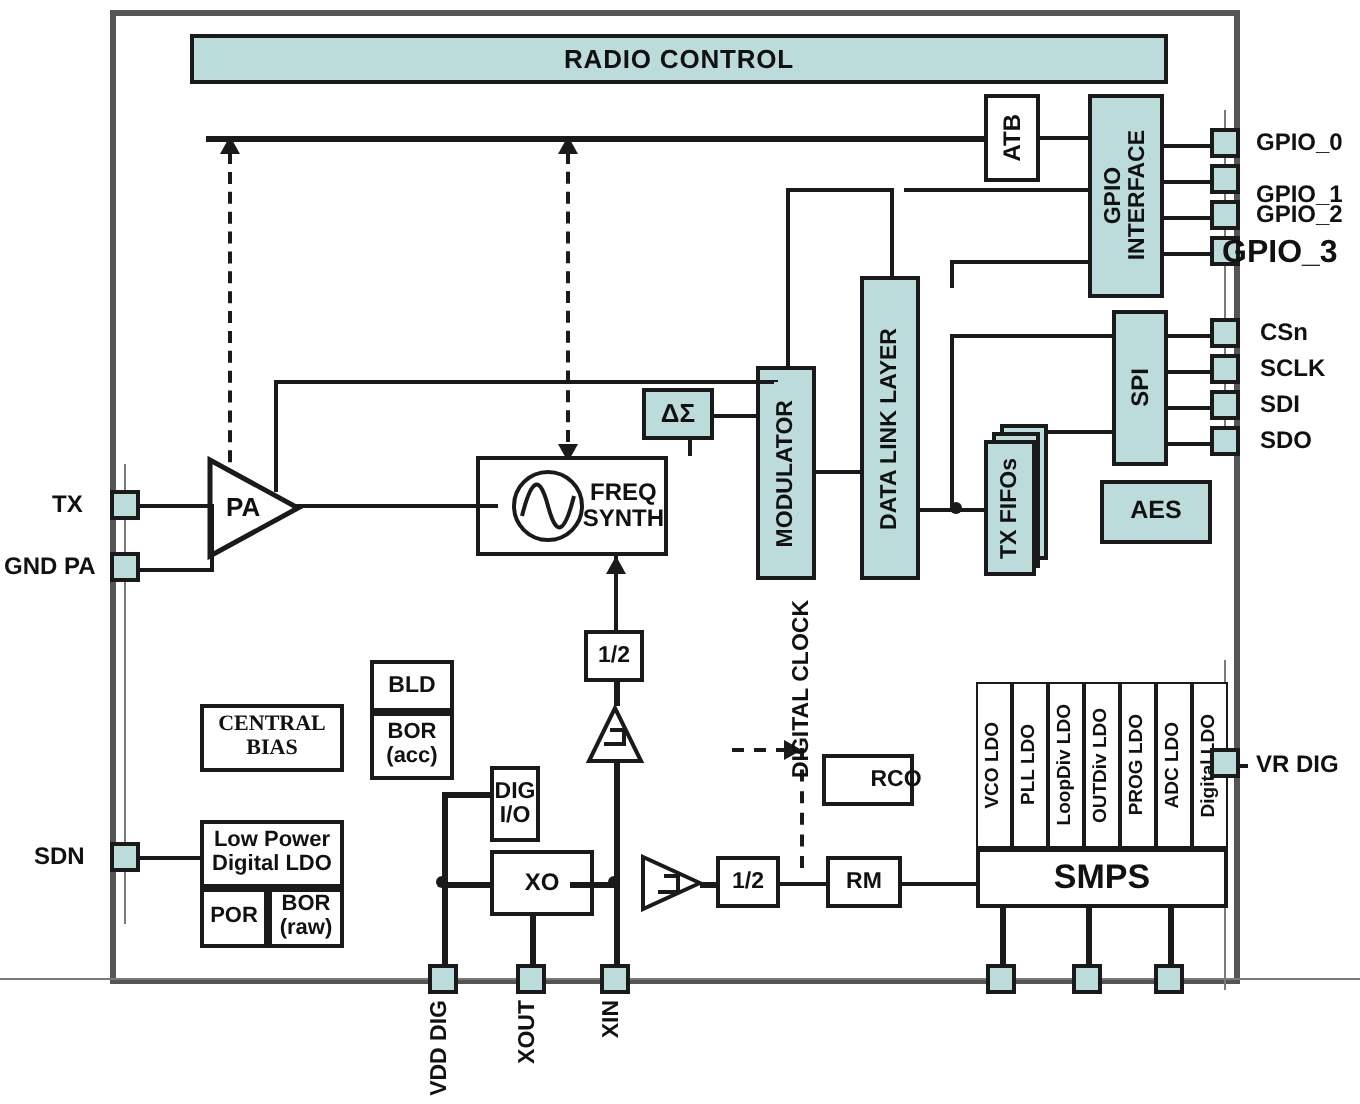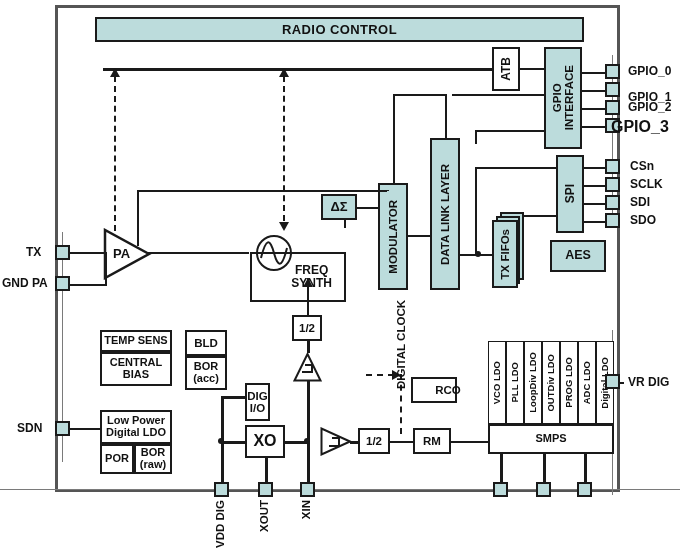--- a/index.html
+++ b/index.html
@@ -155,21 +155,21 @@
   <div class="h" style="left:460px;top:254px;width:32px;"></div>
   <div class="dot" style="left:475px;top:251px;"></div>
   <div class="v" style="left:475px;top:167px;height:87px;"></div>
 
   <div class="blk teal" style="left:321px;top:194px;width:36px;height:26px;font-size:13px;">
     <span>ΔΣ</span>
   </div>
   <div class="h" style="left:357px;top:207px;width:21px;"></div>
   <div class="v" style="left:344px;top:220px;height:8px;"></div>
 
-  <div class="blk" style="left:250px;top:228px;width:96px;height:50px;font-size:12px;justify-content:flex-end;padding-right:12px;margin-top:24px;">
+  <div class="blk" style="left:238px;top:228px;width:96px;height:50px;font-size:12px;justify-content:flex-end;padding-right:0;">
     <span style="text-align:center;">
       <span>FREQ</span><br>
       <span>SYNTH</span>
     </span>
   </div>
 
   <svg style="position:absolute;left:255px;top:234px;" width="38" height="38" viewBox="0 0 38 38">
     <circle cx="19" cy="19" r="17" fill="none" stroke="#1a1a1a" stroke-width="2"></circle>
     <path d="M6 24 C 11 4, 15 4, 19 19 C 23 34, 27 34, 32 14" fill="none" stroke="#1a1a1a" stroke-width="2"></path>
   </svg>
@@ -196,24 +196,21 @@
   <div class="pad" style="left:55px;top:276px;"></div>
   <div class="pad" style="left:55px;top:421px;"></div>
   <div class="lbl" style="left:26px;top:245px;font-size:12px;">TX</div>
   <div class="lbl" style="left:2px;top:276px;font-size:12px;">GND PA</div>
   <div class="lbl" style="left:17px;top:421px;font-size:12px;">SDN</div>
   <div class="h" style="left:70px;top:252px;width:35px;"></div>
   <div class="h" style="left:70px;top:284px;width:37px;"></div>
   <div class="v" style="left:105px;top:252px;height:32px;"></div>
   <div class="h" style="left:70px;top:428px;width:30px;"></div>
 
-  <div class="blk" style="left:100px;top:330px;width:72px;height:22px;font-size:11px;">
-    <span>TEMP SENS</span>
-  </div>
-  <div class="blk" style="left:100px;top:352px;width:72px;height:34px;font-size:11px;">
+  <div class="blk" style="left:100px;top:352px;width:72px;height:34px;font-size:11px;font-family:Liberation Serif, serif;">
     <span>
       <span>CENTRAL</span><br>
       <span>BIAS</span>
     </span>
   </div>
 
   <div class="blk" style="left:185px;top:330px;width:42px;height:26px;font-size:11.5px;">
     <span>BLD</span>
   </div>
   <div class="blk" style="left:185px;top:356px;width:42px;height:34px;font-size:11px;">
@@ -239,21 +236,21 @@
     </span>
   </div>
 
   <div class="blk" style="left:245px;top:383px;width:25px;height:38px;font-size:11.5px;">
     <span>
       <span>DIG</span><br>
       <span>I/O</span>
     </span>
   </div>
 
-  <div class="blk" style="left:245px;top:425px;width:40px;height:33px;font-size:16px;">
+  <div class="blk" style="left:245px;top:425px;width:52px;height:33px;font-size:12px;">
     <span>XO</span>
   </div>
 
   <div class="v3" style="left:221px;top:396px;height:90px;"></div>
   <div class="h3" style="left:221px;top:396px;width:24px;"></div>
   <div class="h3" style="left:221px;top:441px;width:24px;"></div>
   <div class="dot" style="left:218px;top:438px;"></div>
   <div class="v3" style="left:265px;top:458px;height:28px;"></div>
   <div class="h3" style="left:285px;top:441px;width:24px;"></div>
   <div class="v3" style="left:307px;top:370px;height:116px;"></div>
@@ -310,21 +307,21 @@
   </div>
   <div class="blk" style="left:560px;top:341px;width:18px;height:83px;font-size:9.5px;border-width:1.5px;">
     <span class="vert">PROG LDO</span>
   </div>
   <div class="blk" style="left:578px;top:341px;width:18px;height:83px;font-size:9.5px;border-width:1.5px;">
     <span class="vert">ADC  LDO</span>
   </div>
   <div class="blk" style="left:596px;top:341px;width:18px;height:83px;font-size:9.5px;border-width:1.5px;">
     <span class="vert">Digital LDO</span>
   </div>
-  <div class="blk" style="left:488px;top:424px;width:126px;height:30px;font-size:11px;text-align:right;">
+  <div class="blk" style="left:488px;top:424px;width:126px;height:30px;font-size:17px;text-align:right;">
     <span>SMPS</span>
   </div>
 
   <div class="h" style="left:614px;top:382px;width:10px;"></div>
   <div class="pad" style="left:605px;top:374px;"></div>
   <div class="lbl" style="left:628px;top:375px;font-size:12px;">VR DIG</div>
 
   <div class="v3" style="left:500px;top:454px;height:28px;"></div>
   <div class="v3" style="left:543px;top:454px;height:28px;"></div>
   <div class="v3" style="left:584px;top:454px;height:28px;"></div>

